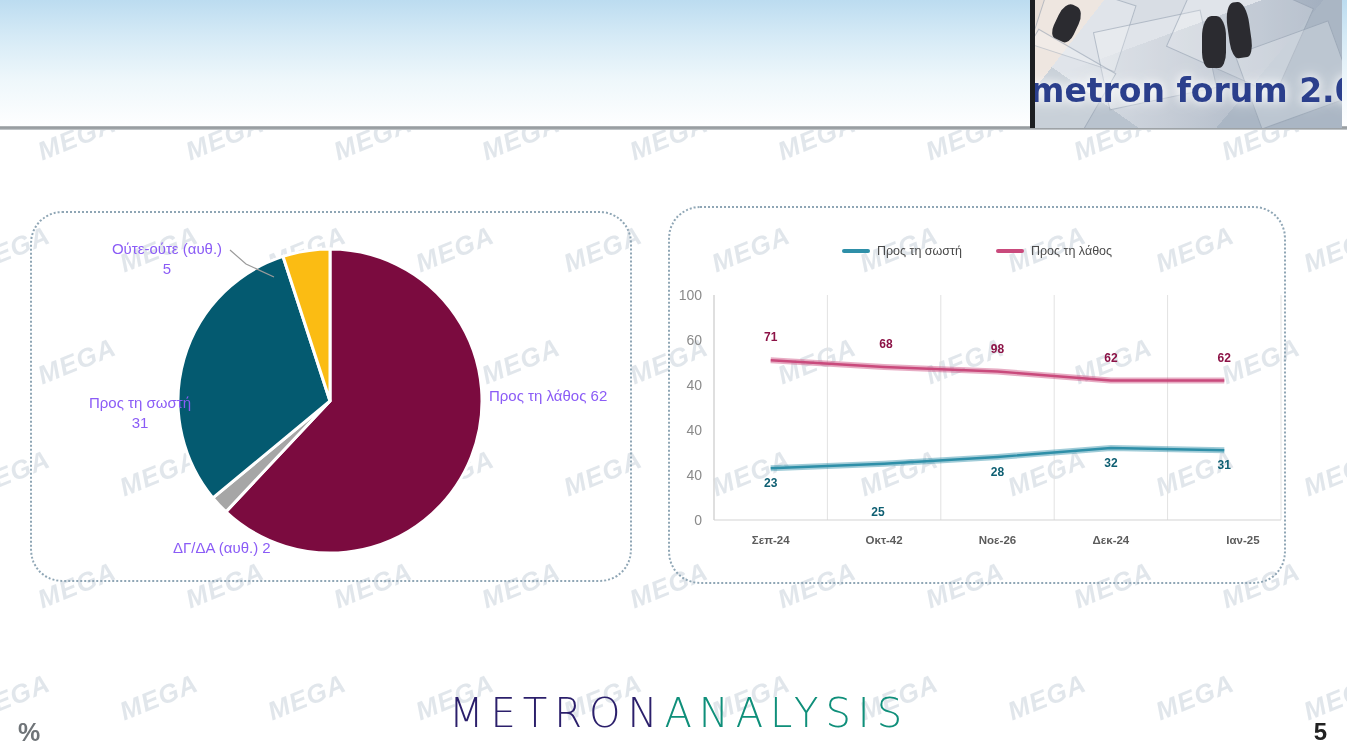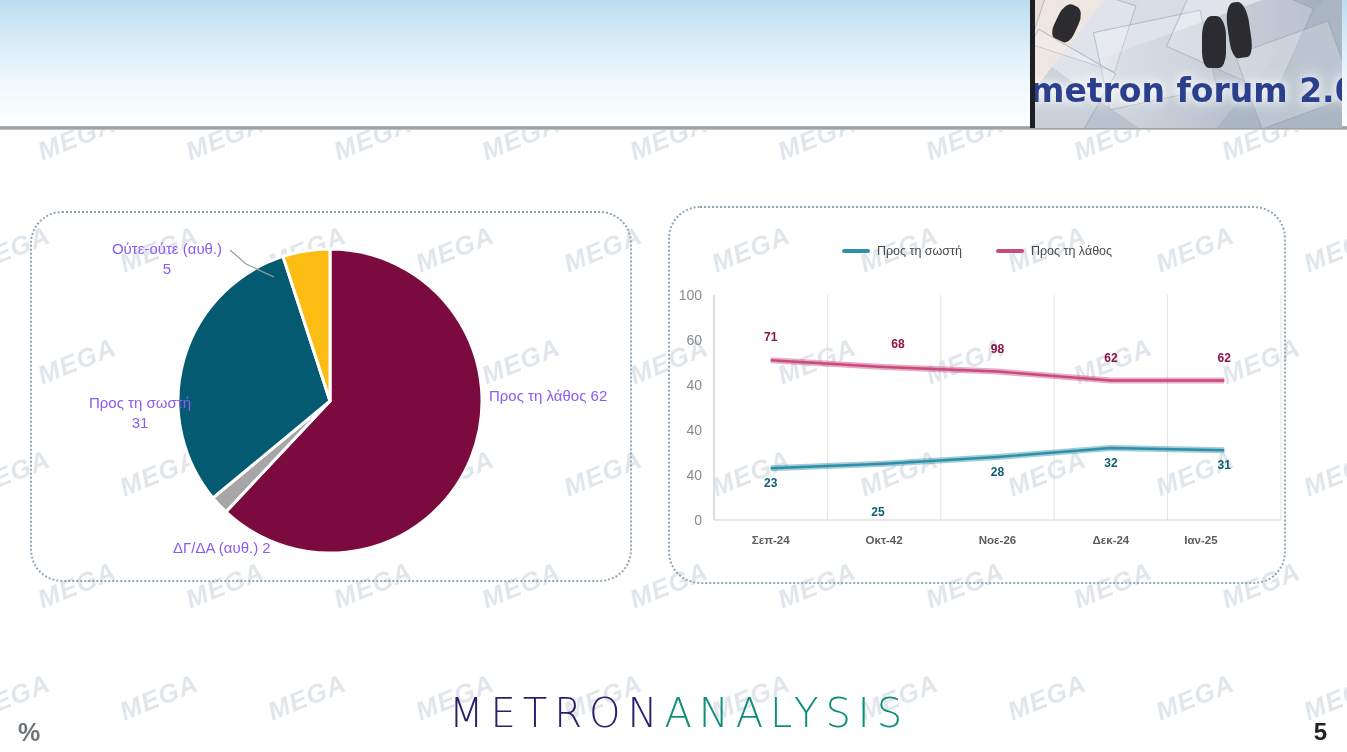--- a/index.html
+++ b/index.html
@@ -405,30 +405,30 @@
         <div class="ylabel" style="top: 224px; left: 0px;">40</div>
         <div class="ylabel" style="top: 179px; left: 0px;">40</div>
         <div class="ylabel" style="top: 134px; left: 0px;">60</div>
         <div class="ylabel" style="top: 89px; left: 0px;">100</div>
       </div>
     <div id="trend-xticks">
         <div class="xlabel" style="left: 102.7px; top: 328px;">Σεπ-24</div>
         <div class="xlabel" style="left: 216.1px; top: 328px;">Οκτ-42</div>
         <div class="xlabel" style="left: 329.5px; top: 328px;">Νοε-26</div>
         <div class="xlabel" style="left: 442.9px; top: 328px;">Δεκ-24</div>
-        <div class="xlabel" style="left: 533px; top: 328px;">Ιαν-25</div>
+        <div class="xlabel" style="left: 575px; top: 328px;">Ιαν-25</div>
       </div>
     <div id="trend-dlabels">
         <div class="dlabel up" style="left: 102.7px; top: 270.25px;">23</div>
         <div class="dlabel up" style="left: 210px; top: 265.75px; margin-top: 33px;">25</div>
         <div class="dlabel up" style="left: 329.5px; top: 259px;">28</div>
         <div class="dlabel up" style="left: 442.9px; top: 250px;">32</div>
         <div class="dlabel up" style="left: 556.3px; top: 252.25px;">31</div>
         <div class="dlabel down" style="left: 102.7px; top: 124.25px;">71</div>
-        <div class="dlabel down" style="left: 230px; top: 131px;">68</div>
+        <div class="dlabel down" style="left: 218px; top: 131px;">68</div>
         <div class="dlabel down" style="left: 329.5px; top: 135.5px;">98</div>
         <div class="dlabel down" style="left: 442.9px; top: 144.5px;">62</div>
         <div class="dlabel down" style="left: 556.3px; top: 144.5px;">62</div>
       </div>
   </div>
 
   <div class="footer-logo">
     <span class="logo-a">METRON</span><span class="logo-b">ANALYSIS</span>
   </div>
   <div class="footer-pct">%</div>

